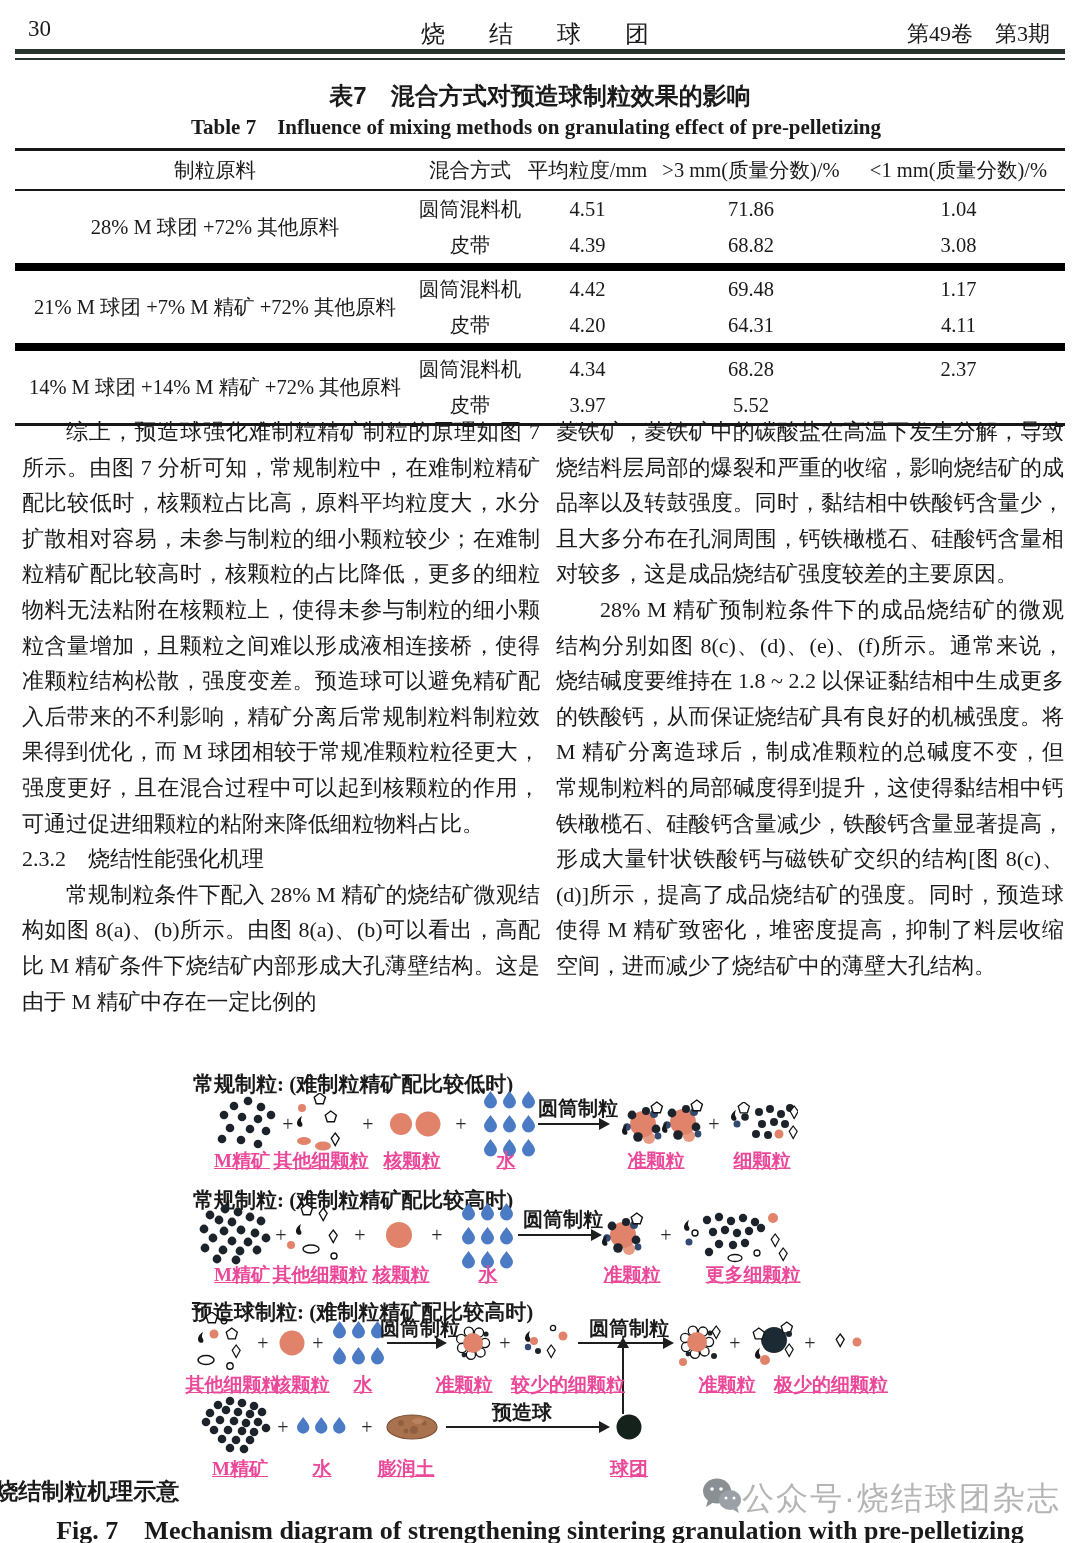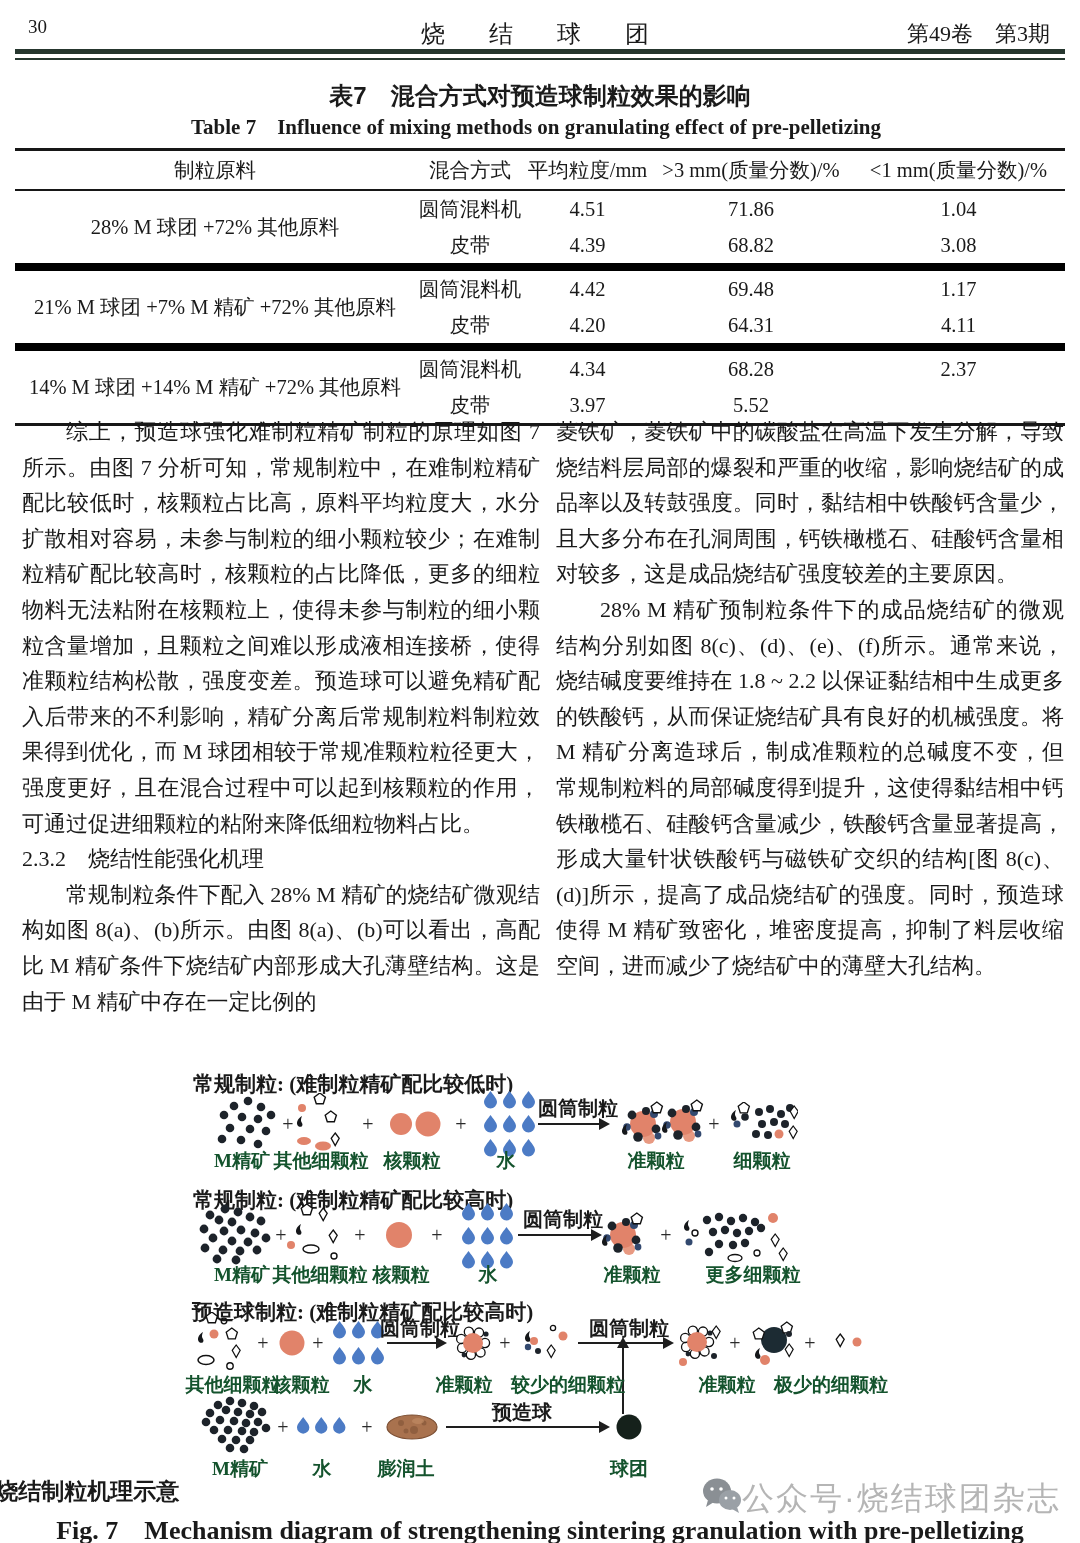--- a/index.html
+++ b/index.html
@@ -1,19 +1,19 @@
 <!DOCTYPE html>
 <html><head>
 <meta charset="utf-8">
 <style>
   html,body{margin:0;padding:0;background:#e9e9e9;}
   .page{position:relative;width:1080px;height:1543px;background:#ffffff;margin:0 auto;overflow:hidden;
         font-family:"Liberation Serif","DejaVu Serif",serif;color:#1a1a1a;}
   
-  .pagenum{position:absolute;left:28px;top:16px;font-size:19px;}
+  .pagenum{position:absolute;left:28px;top:16px;font-size:23px;}
   .journal{position:absolute;left:0;right:0;top:18px;text-align:center;font-size:24px;letter-spacing:10px;}
   .issue{position:absolute;right:30px;top:19px;font-size:22px;}
   .rule-thick{position:absolute;left:15px;width:1050px;top:49px;height:5px;background:#26362E;}
   .rule-thin{position:absolute;left:15px;width:1050px;top:58px;height:2px;background:#26362E;}
   
   .t-title-zh{position:absolute;left:0;right:0;top:80px;text-align:center;font-size:24px;font-weight:bold;
               font-family:"Liberation Sans","DejaVu Sans",sans-serif;}
   .t-title-en{position:absolute;left:0;right:8px;top:113px;text-align:center;font-size:21px;font-weight:bold;}
   
   .tbl{position:absolute;left:15px;top:148px;width:1050px;border-top:3px solid #171717;border-bottom:3px solid #171717;}
@@ -26,21 +26,21 @@
   
   .col{position:absolute;top:414px;font-size:22px;line-height:35.6px;text-align:justify;}
   .col-l{left:22px;width:518px;}
   .col-r{left:556px;width:508px;}
   .col p{margin:0;text-indent:2em;}
   .col p.noindent{text-indent:0;}
   .col .sec{text-indent:0;}
   
   .diagram{position:absolute;left:0;top:1062px;width:1080px;height:481px;}
   .dtitle{position:absolute;font-size:21px;font-weight:bold;white-space:nowrap;}
-  .dlabel{position:absolute;transform:translateX(-50%);font-size:19px;font-weight:600;white-space:nowrap;color:#14532d;}
+  .dlabel{position:absolute;transform:translateX(-50%);font-size:19px;font-weight:600;white-space:nowrap;color:#ec4899;text-decoration:underline;}
   .plus{position:absolute;transform:translate(-50%,-50%);font-size:20px;color:#2a2a2a;}
   .icon{position:absolute;}
   .harrow{position:absolute;height:2px;background:#1e1e1e;}
   .harrow::after{content:'';position:absolute;right:-2px;top:-5px;border-left:11px solid #1e1e1e;
                  border-top:6px solid transparent;border-bottom:6px solid transparent;}
   .varrow{position:absolute;width:2px;background:#1e1e1e;}
   .varrow::before{content:'';position:absolute;top:-9px;left:-5px;border-bottom:11px solid #1e1e1e;
                   border-left:6px solid transparent;border-right:6px solid transparent;}
   .alabel{position:absolute;transform:translateX(-50%);font-size:20px;font-weight:bold;white-space:nowrap;}
   

